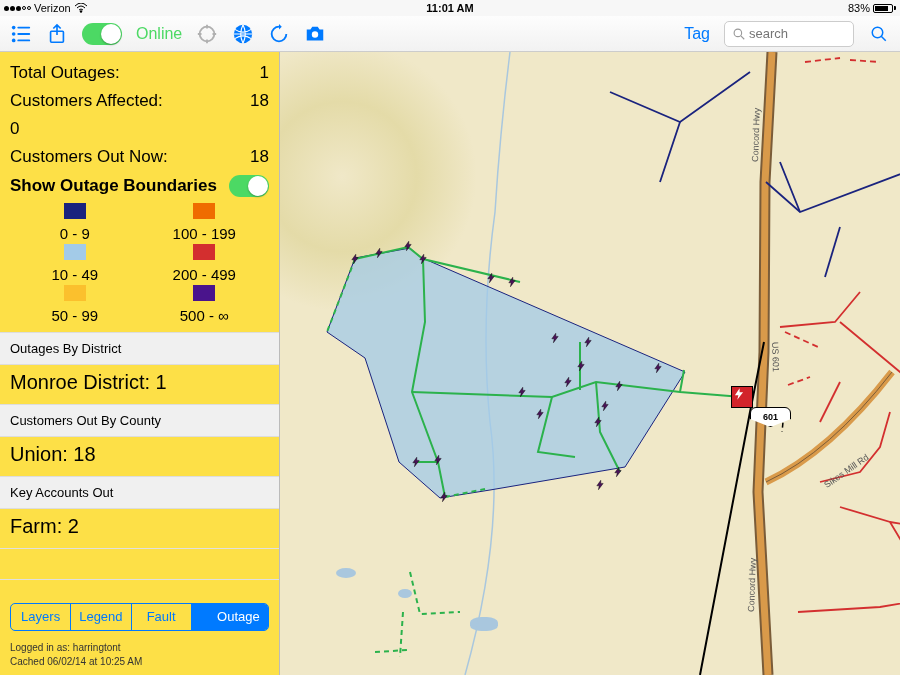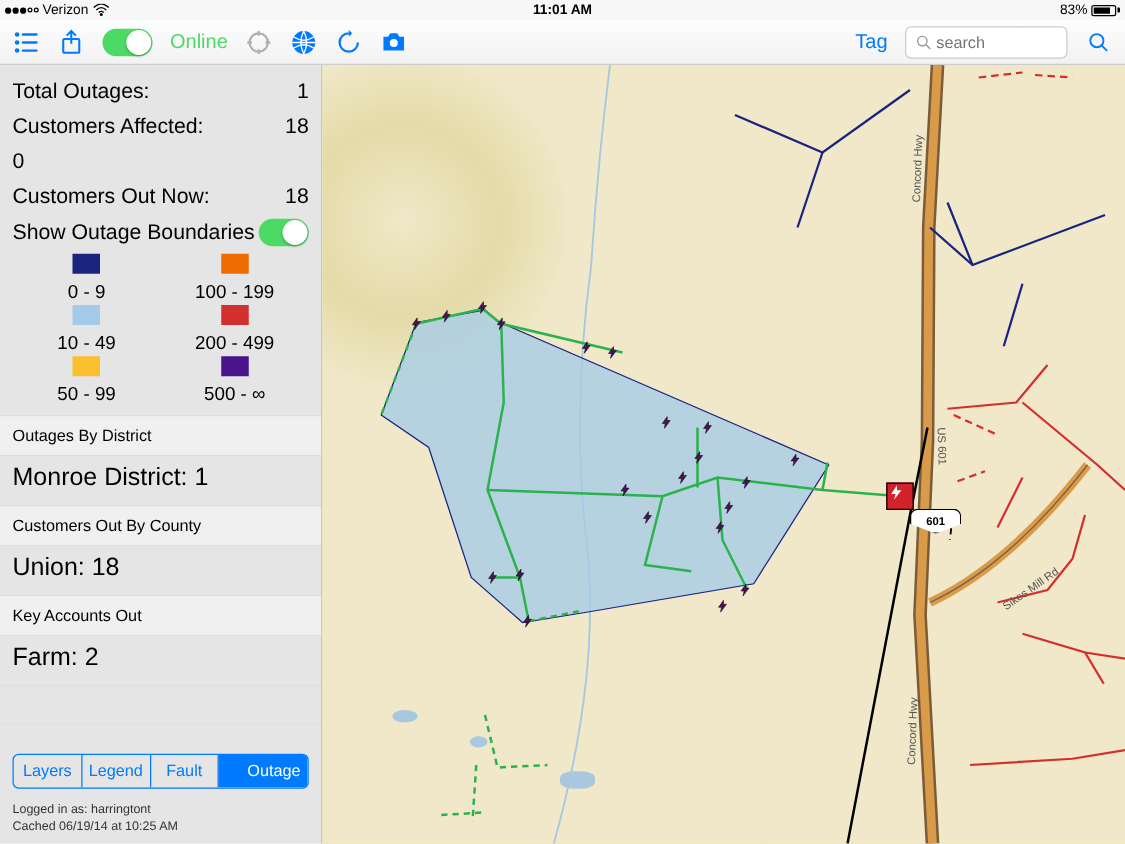--- a/index.html
+++ b/index.html
@@ -55,24 +55,24 @@
   .toolbar .spacer { flex:1; }
   .tag-btn { color:#007aff; font-size:16px; cursor:pointer; }
   .search-box { display:flex; align-items:center; background:#fff; border:1px solid #ccc; border-radius:5px; height:26px; padding:0 8px; width:130px; }
   .search-box input { border:none; outline:none; font-size:13px; width:90px; color:#999; background:transparent; }
   .search-box svg { width:12px; height:12px; margin-right:4px; fill:#999; }
   .srch-right svg { width:18px; height:18px; fill:#007aff; }
 
   .main { display:flex; height: calc(675px - 16px - 36px); }
 
   
-  .panel { width:258px; border-right:1px solid #bbb; display:flex; flex-direction:column; background:#e5e5e5; }
+  .panel { width:280px; border-right:1px solid #bbb; display:flex; flex-direction:column; background:#fde047; }
   .panel-scroll { flex:1; overflow:auto; padding:8px 10px 4px 10px; }
   .stat-row { display:flex; justify-content:space-between; font-size:17px; margin:3px 0 8px; }
-  .sob-row { display:flex; align-items:center; justify-content:space-between; margin-top:2px; margin-bottom:6px; font-size:17px; }
+  .sob-row { display:flex; align-items:center; justify-content:space-between; margin-top:2px; margin-bottom:6px; font-size:17px;font-weight:bold; }
 
   .legend-grid { display:grid; grid-template-columns:1fr 1fr; row-gap:2px; margin-bottom:8px; }
   .leg-item { display:flex; align-items:center; gap:6px; font-size:15px;flex-direction:column; }
   .sw { width:22px; height:16px; }
 
   .sect-h { font-size:13px; padding:8px 10px; margin:0 -10px; background:#f0f0f0; border-top:1px solid #ddd; border-bottom:1px solid #ddd; }
   .sect-v { font-size:20px; padding:6px 0 10px; }
   hr.sep { border:none; border-top:1px solid #e0e0e0; margin:0 -10px; }
 
   .panel-tabs { display:flex; margin:10px; border:1px solid #007aff; border-radius:5px; overflow:hidden; height:28px; }
@@ -274,21 +274,21 @@
 
     <div class="panel-tabs">
       <div class="panel-tab">Layers</div>
       <div class="panel-tab">Legend</div>
       <div class="panel-tab">Fault</div>
       <div class="panel-tab active">Outage</div>
     </div>
 
     <div class="panel-footer">
       <div>Logged in as: harringtont</div>
-      <div>Cached 06/19/14 at 10:25 AM</div>
+      <div>Cached 06/02/14 at 10:25 AM</div>
     </div>
   </div>
 
   <div class="map">
     <div class="terrain"></div>
 
     <div class="lake" style="left:56px; top:516px; width:20px; height:10px;"></div>
     <div class="lake" style="left:118px; top:537px; width:14px; height:9px;"></div>
     <div class="lake" style="left:190px; top:565px; width:28px; height:14px; border-radius:40%;"></div>
 

